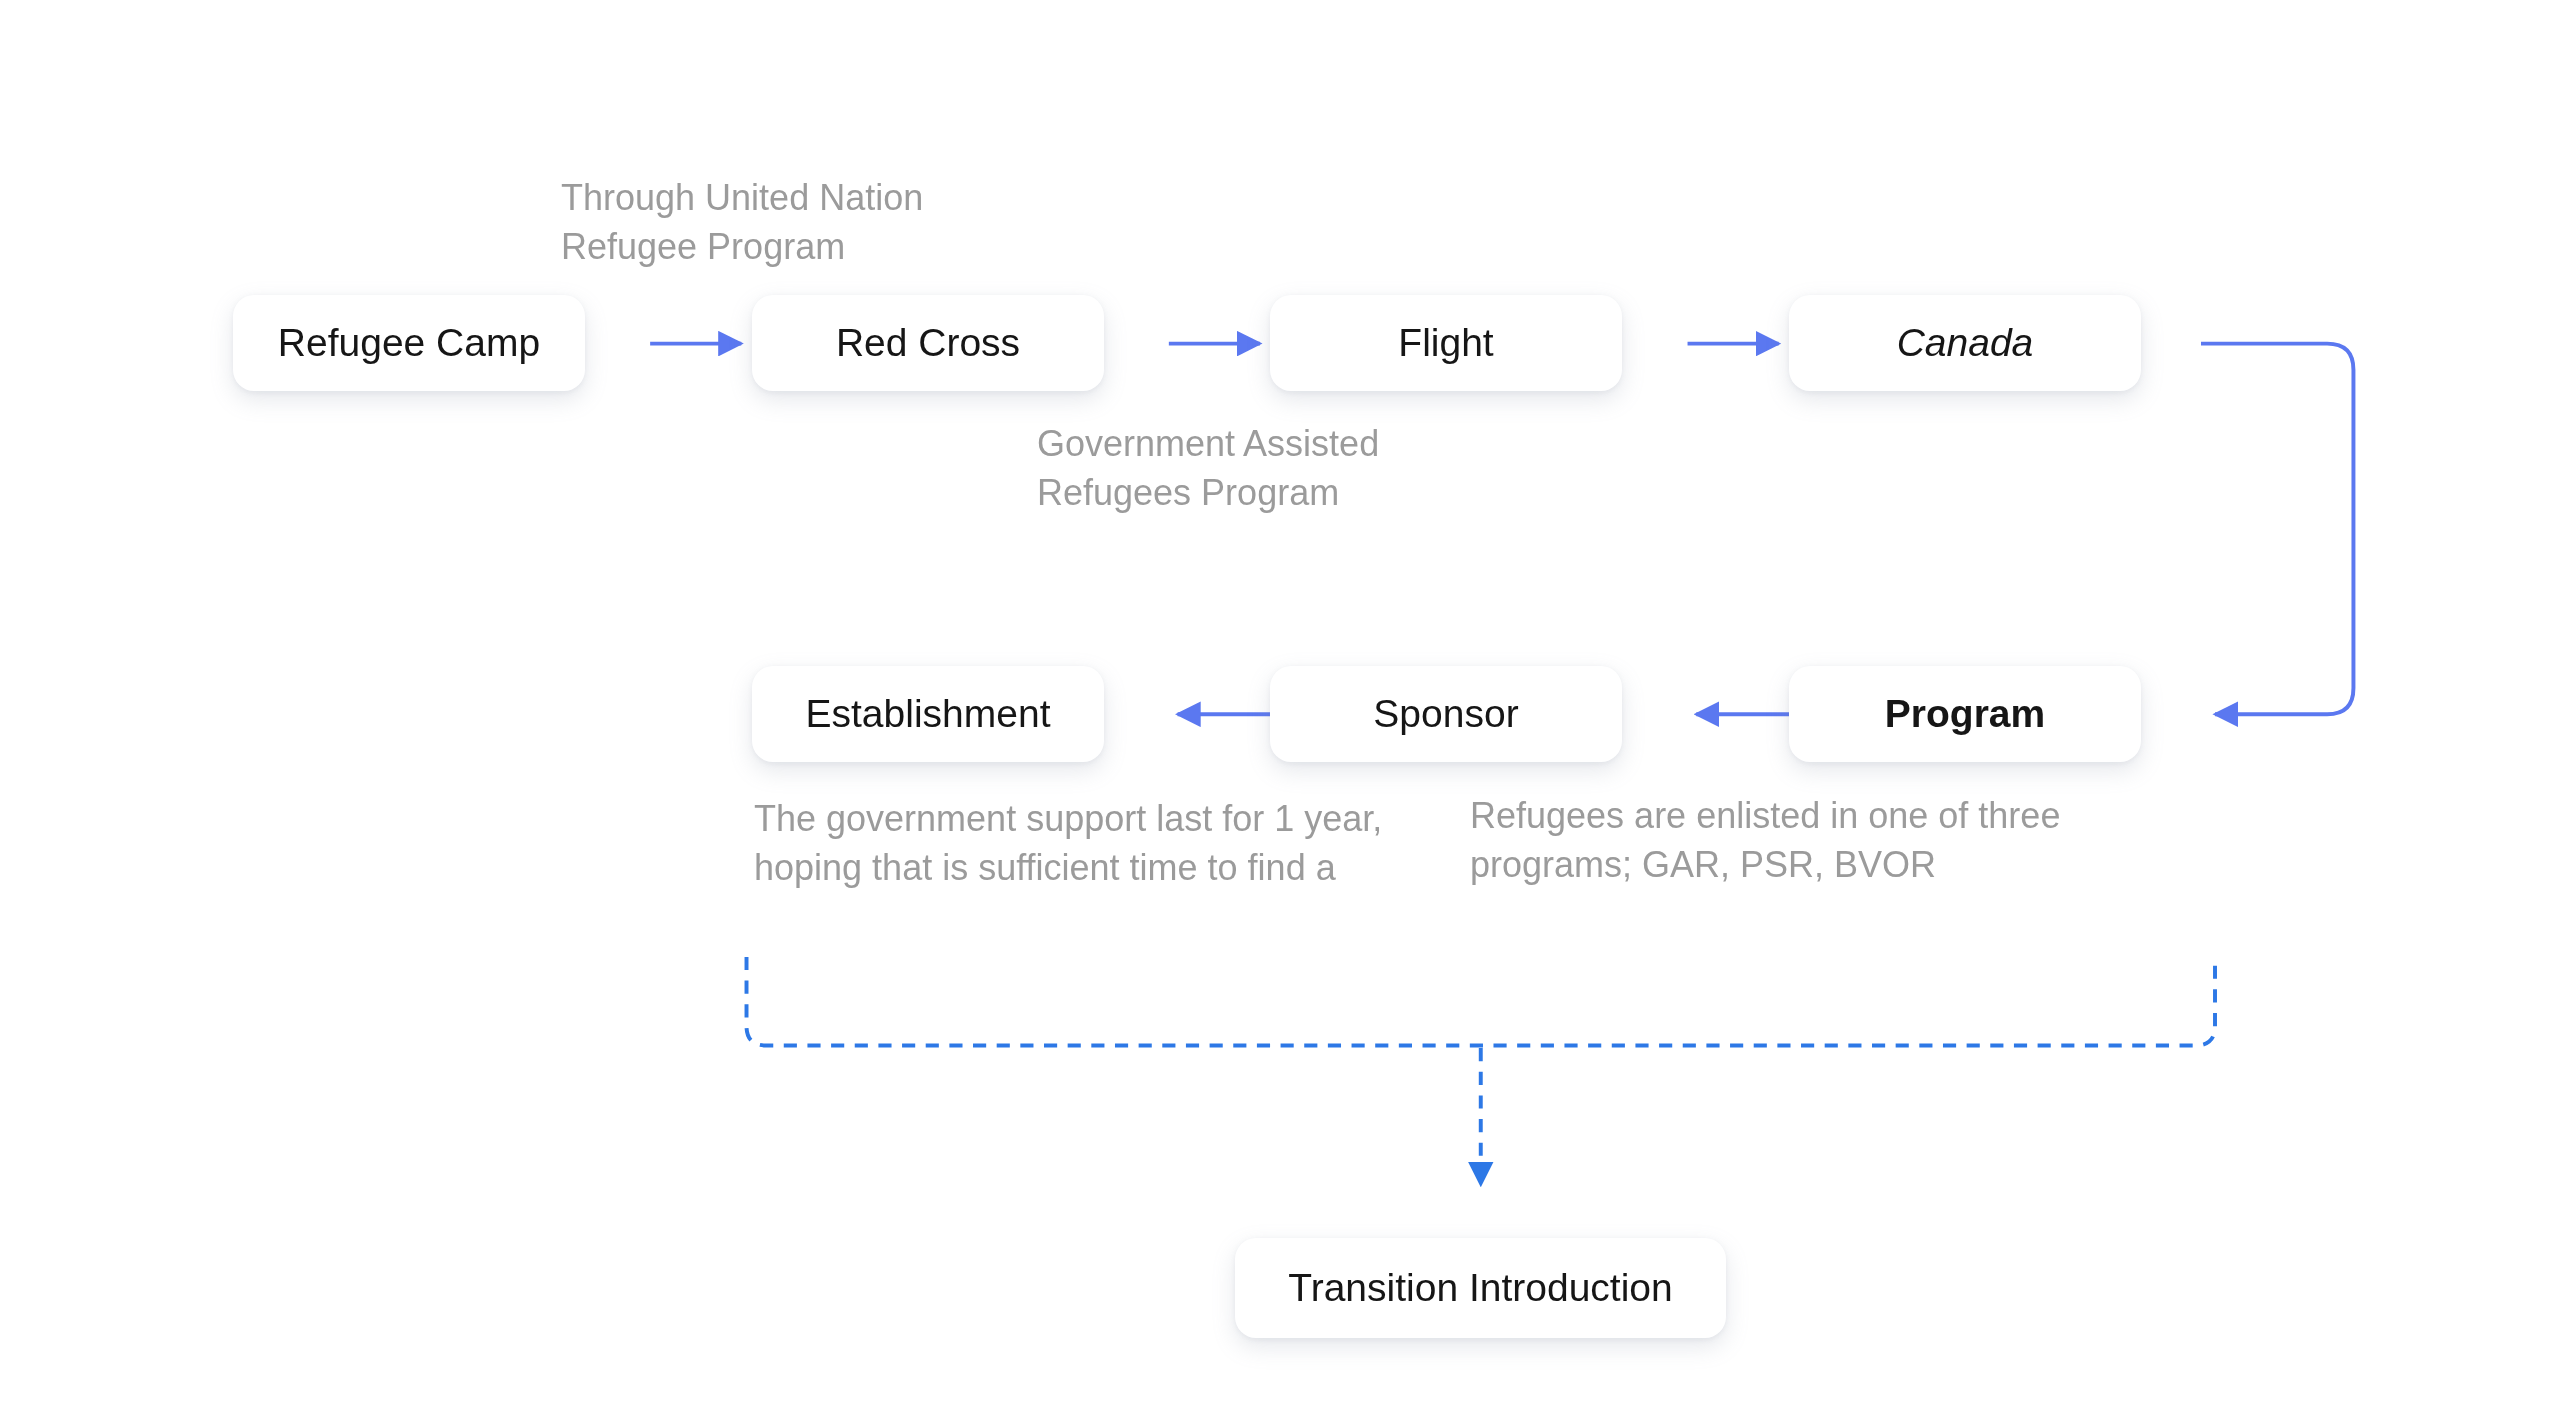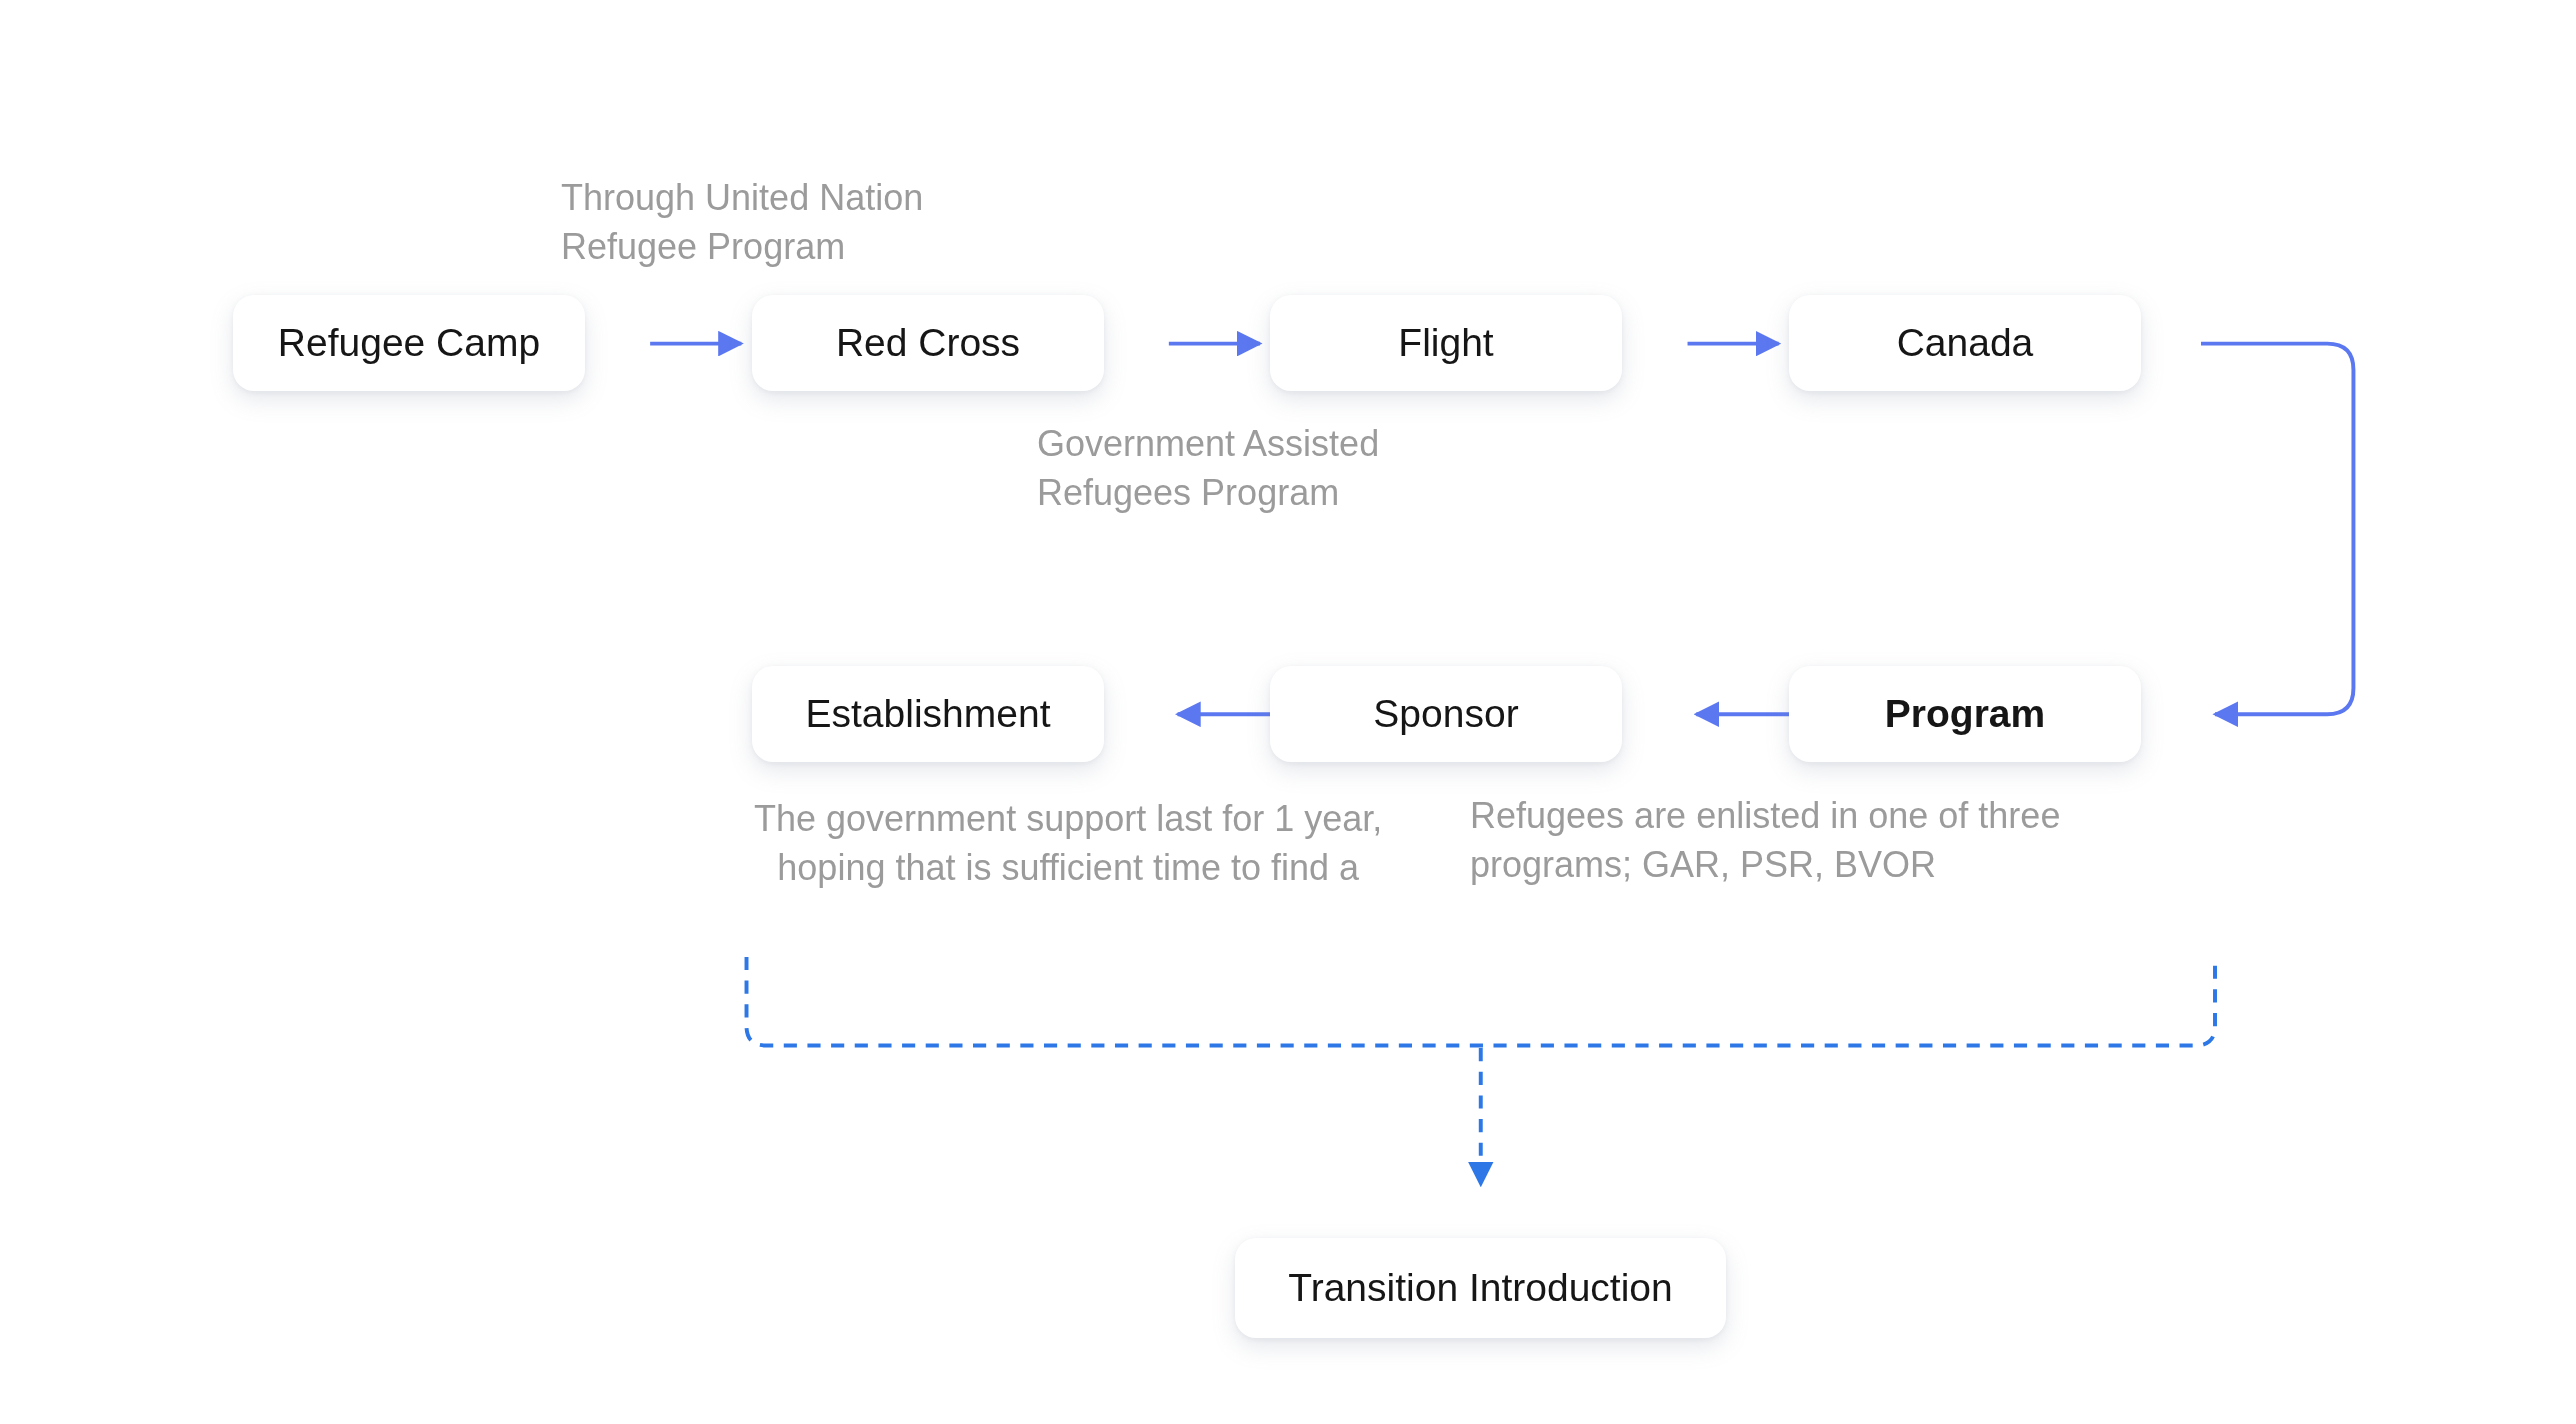--- a/index.html
+++ b/index.html
@@ -83,21 +83,21 @@
 
   <div class="node" style="left:233px; top:295px;">
     <span class="label">Refugee Camp</span>
   </div>
   <div class="node" style="left:752px; top:295px;">
     <span class="label">Red Cross</span>
   </div>
   <div class="node" style="left:1270px; top:295px;">
     <span class="label">Flight</span>
   </div>
-  <div class="node" style="left:1789px; top:295px;">
+  <div class="node" style="left:1789px; top:295px;font-style:italic;">
     <span class="label">Canada</span>
   </div>
 
   <div class="node" style="left:752px; top:666px;">
     <span class="label">Establishment</span>
   </div>
   <div class="node" style="left:1270px; top:666px;text-align:right;">
     <span class="label">Sponsor</span>
   </div>
   <div class="node" style="left:1789px; top:666px;font-weight:bold;">
@@ -112,21 +112,21 @@
     <span>Through United Nation</span>
     <span>Refugee Program</span>
   </div>
 
 
   <div class="note" style="left:1037px; top:419px;">
     <span>Government Assisted</span>
     <span>Refugees Program</span>
   </div>
 
-  <div class="note" style="left:754px; top:794px;text-align:center;">
+  <div class="note" style="left:754px; top:794px;">
     <span>The government support last for 1 year,</span>
     <span>hoping that is sufficient time to find a</span>
   </div>
 
   <div class="note" style="left:1470px; top:791px;">
     <span>Refugees are enlisted in one of three</span>
     <span>programs; GAR, PSR, BVOR</span>
   </div>
 
 </div>

